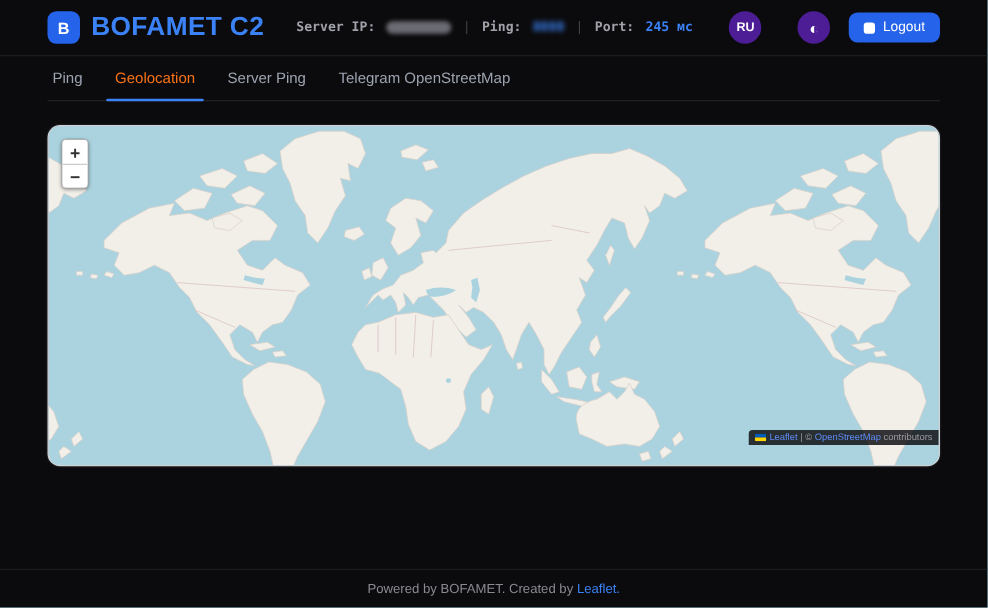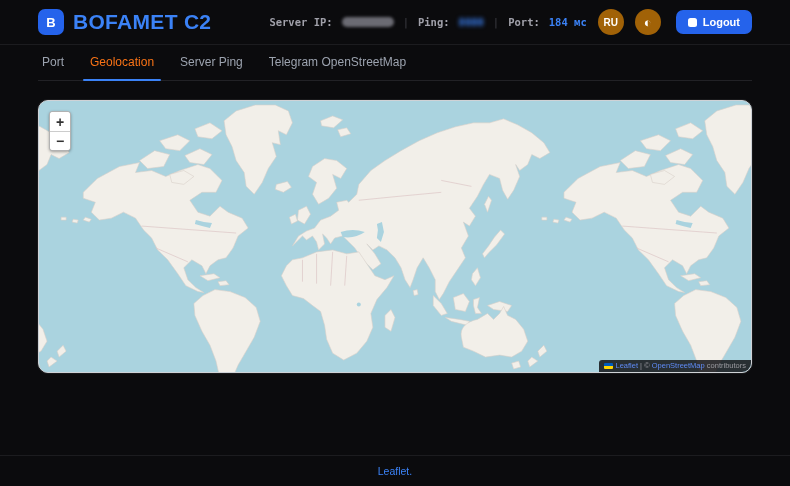--- a/index.html
+++ b/index.html
@@ -29,29 +29,29 @@
   }
   .srv-label { color:#a1a1aa; font-weight:bold; }
   .srv-value { color:#3b82f6; font-weight:bold; }
   .ip-pill {
     width:52px; height:10px; border-radius:5px; background:#6b6b73;
     filter:blur(1.5px); display:inline-block;
   }
   .blurred { filter:blur(2px); }
   .sep { color:#3f3f46; font-weight:normal; }
   .circle-btn {
-    width:26px; height:26px; border-radius:50%; background:#a16207;
+    width:26px; height:26px; border-radius:50%; background:#4c1d95;
     border:none; color:#fff; font-size:10px; font-weight:bold;
     display:flex; align-items:center; justify-content:center; cursor:pointer;
-    margin-left:2px; font-family:"Liberation Sans", sans-serif;
+    margin-left:20px; font-family:"Liberation Sans", sans-serif;
   }
   .theme-glyph { font-size:13px; line-height:1; }
   .logout-btn {
     height:24px; margin-left:6px; padding:0 12px; border:none; border-radius:7px;
-    background:#2563eb; color:#fff; font-size:11px; font-weight:bold;
+    background:#2563eb; color:#fff; font-size:11px; font-weight:normal;
     display:flex; align-items:center; gap:6px; cursor:pointer;
     font-family:"Liberation Sans", sans-serif;
   }
   .logout-glyph { width:9px; height:9px; background:#fff; border-radius:2.5px; display:inline-block; }
   
   .main { flex:1 1 auto; width:714px; margin:0 auto; }
   .tabs {
     display:flex; gap:26px; padding:10px 4px 0; border-bottom:1px solid #222226;
     font-size:12px; color:#9ca3af;
   }
@@ -73,21 +73,21 @@
     border-radius:4px; border:1px solid rgba(0,0,0,.3);
     box-shadow:0 1px 3px rgba(0,0,0,.35); overflow:hidden; z-index:5;
   }
   .zoom-btn {
     width:100%; height:19px; display:flex; align-items:center; justify-content:center;
     font-size:14px; font-weight:bold; color:#333; cursor:pointer; background:#fff; border:none;
     font-family:"Liberation Sans", sans-serif; line-height:1;
   }
   .zoom-btn + .zoom-btn { border-top:1px solid #ccc; }
   .attribution {
-    position:absolute; right:0; bottom:0; z-index:5;
+    position:absolute; right:0; bottom:16px; z-index:5;
     background:rgba(18,18,21,.85); color:#9a9aa0;
     font-size:7.5px; padding:1.5px 5px 2px; border-top-left-radius:3px;
     display:flex; align-items:center; white-space:pre;
   }
   .ua-flag { width:9px; height:6px; display:inline-block; margin-right:3px; border-radius:1px; overflow:hidden; }
   .ua-flag i { display:block; height:3px; }
   .ua-blue { background:#005bbb; } .ua-yellow { background:#ffd500; }
   .attr-link { color:#5f8bf5; cursor:pointer; text-decoration:none; }
   
   .footer {
@@ -109,36 +109,36 @@
       <div class="brand-title">BOFAMET C2</div>
     </div>
     <div class="server-strip">
       <span class="srv-label">Server IP:</span>
       <span class="ip-pill"></span>
       <span class="sep">|</span>
       <span class="srv-label">Ping:</span>
       <span class="srv-value blurred">8080</span>
       <span class="sep">|</span>
       <span class="srv-label">Port:</span>
-      <span class="srv-value">184 мс</span>
+      <span class="srv-value">245 мс</span>
       <button class="circle-btn">RU</button>
       <button class="circle-btn">
           <span class="theme-glyph">◐</span>
         </button>
       <button class="logout-btn">
           <span class="logout-glyph"></span>
           <span>Logout</span>
         </button>
     </div>
   </div>
 </header>
 
 <main class="main">
   <nav class="tabs">
-    <div class="tab">Port</div>
+    <div class="tab">Ping</div>
     <div class="tab active">Geolocation</div>
     <div class="tab">Server Ping</div>
     <div class="tab">Telegram OpenStreetMap</div>
   </nav>
 
   <div class="map-wrap">
     <svg class="map-svg" viewBox="0 0 708 273" preserveAspectRatio="none">
       <rect x="0" y="0" width="708" height="273" fill="#aad3df"></rect>
       <g stroke="#d9d0c9" stroke-width="0.6" stroke-linejoin="round" fill="#f2efe9">
 
@@ -194,14 +194,15 @@
       <span class="ua-flag"><i class="ua-blue"></i><i class="ua-yellow"></i></span>
       <a class="attr-link">Leaflet</a>
       <span> | © </span>
       <a class="attr-link">OpenStreetMap</a>
       <span> contributors</span>
     </div>
   </div>
 </main>
 
 <footer class="footer">
+  <span>Powered by BOFAMET. Created by</span>
   <a class="footer-link">Leaflet.</a>
 </footer>
 
 </body></html>

